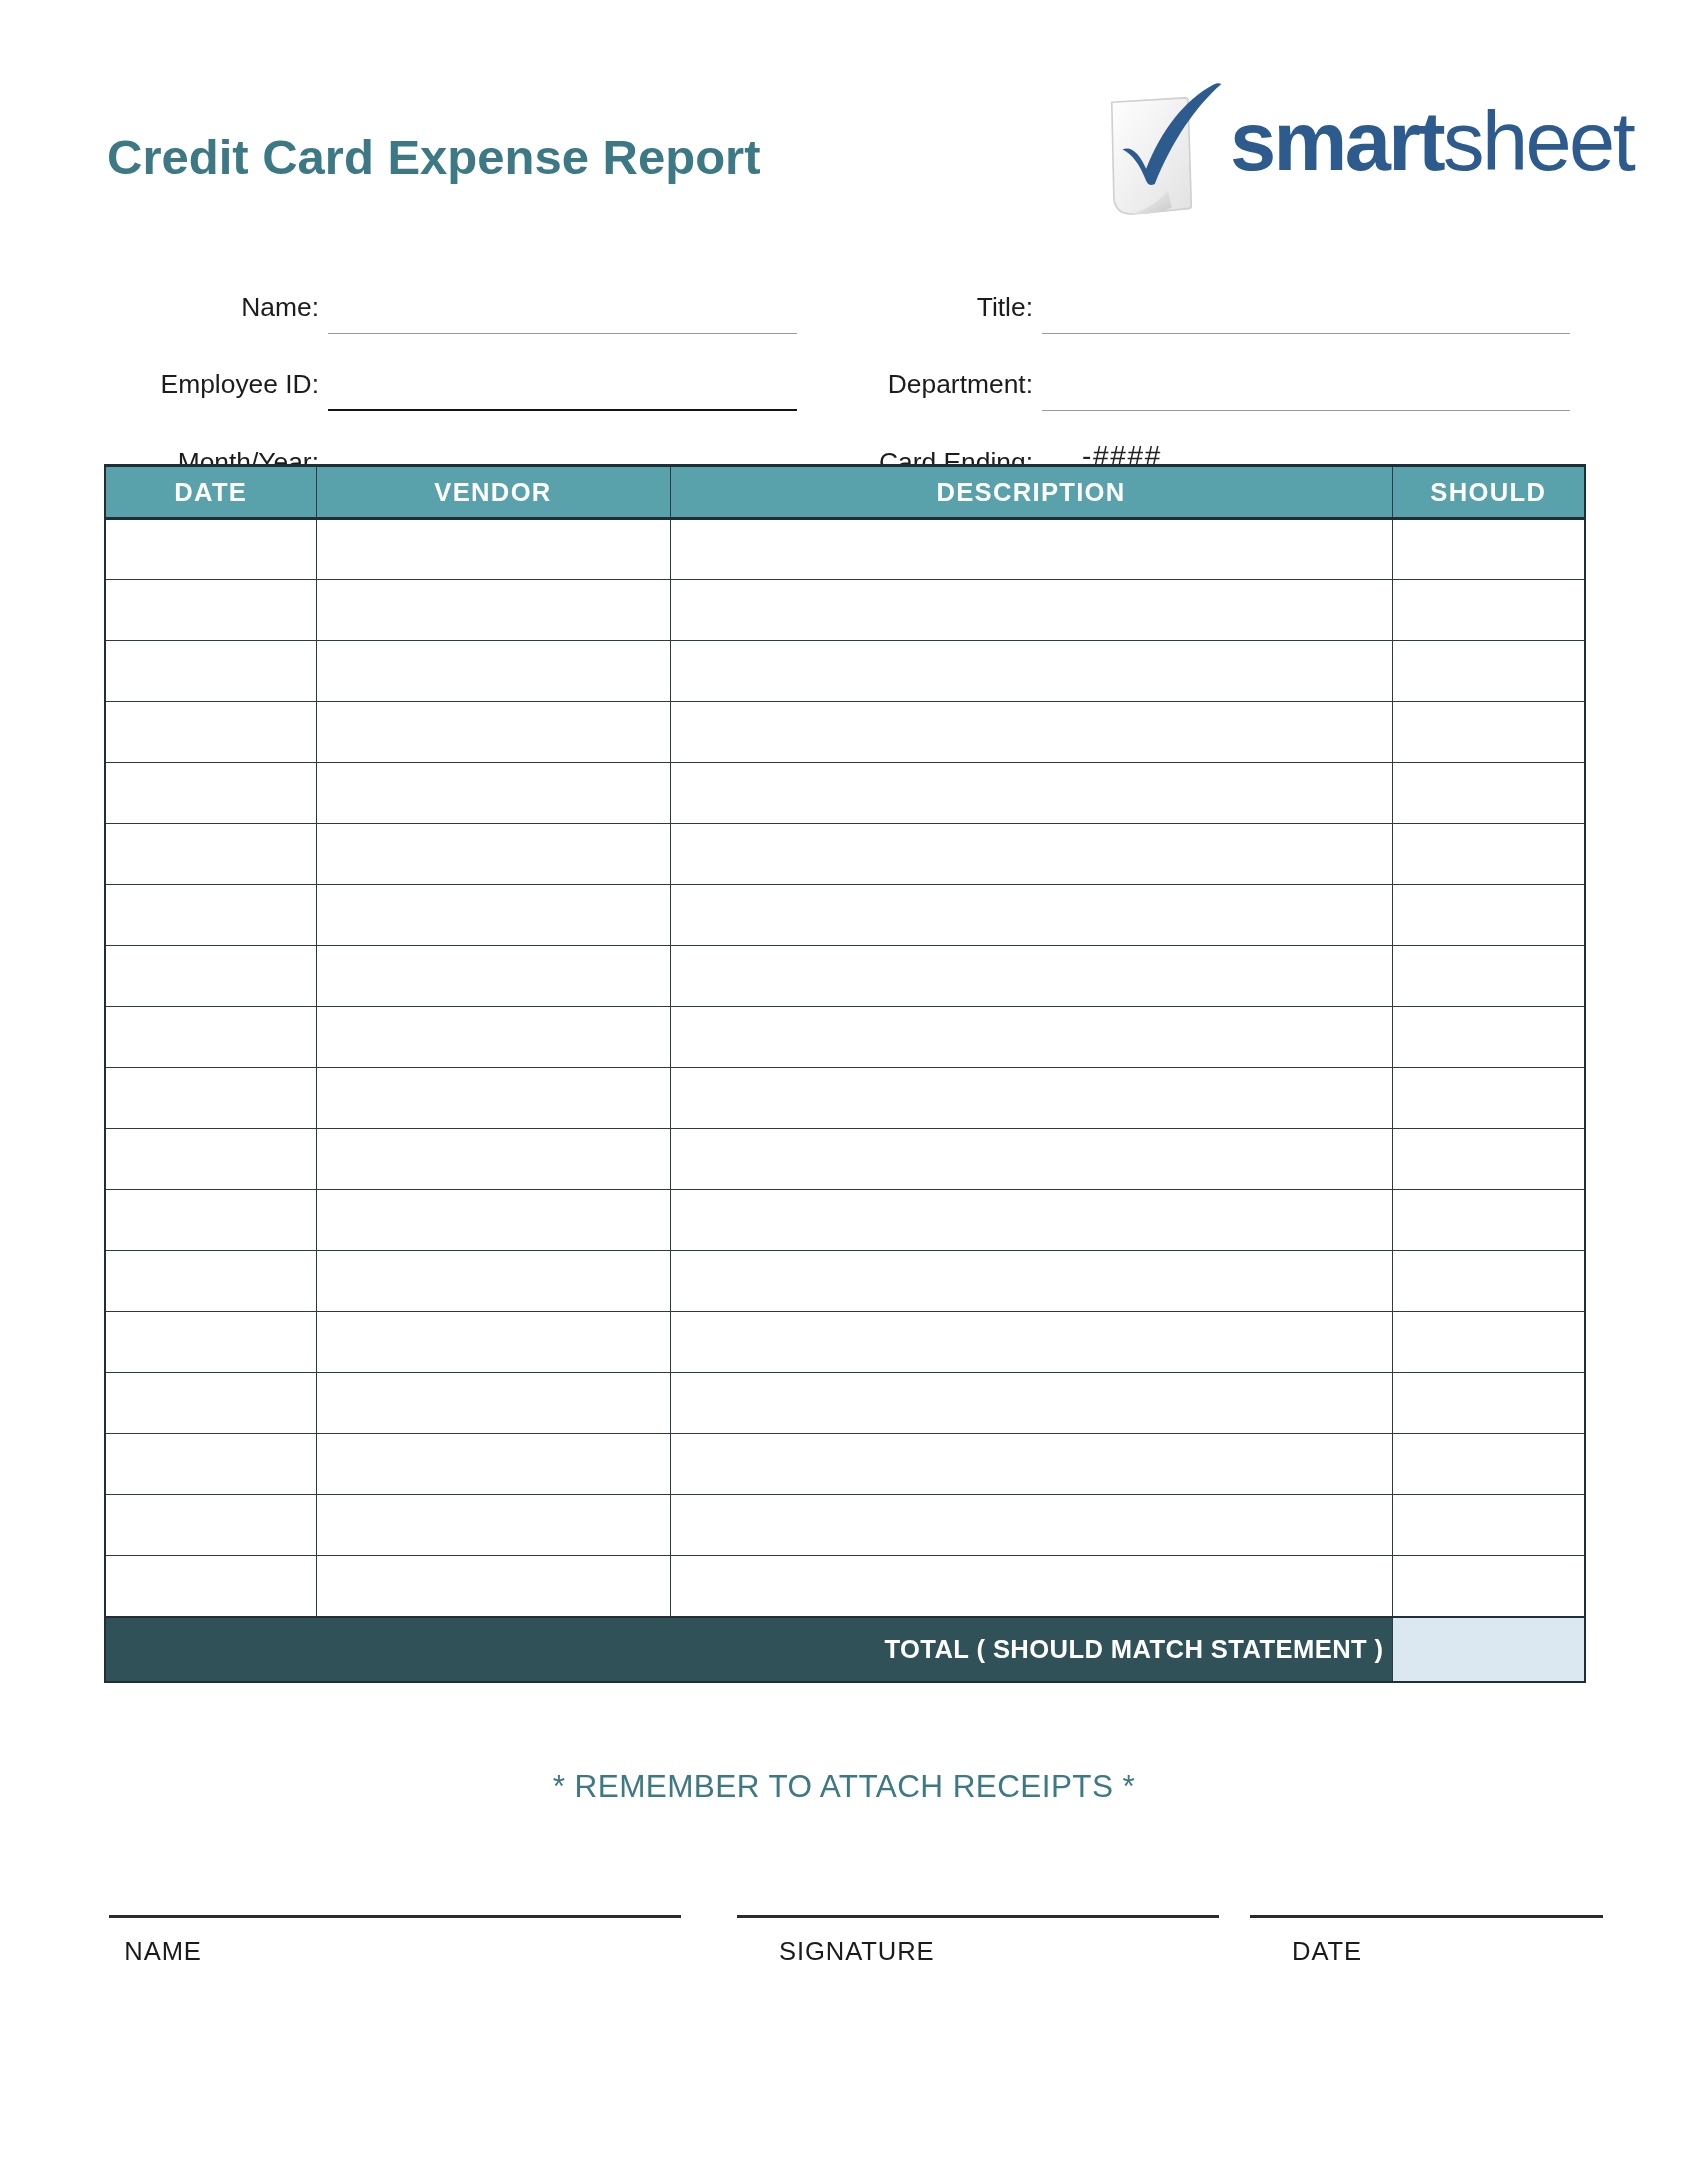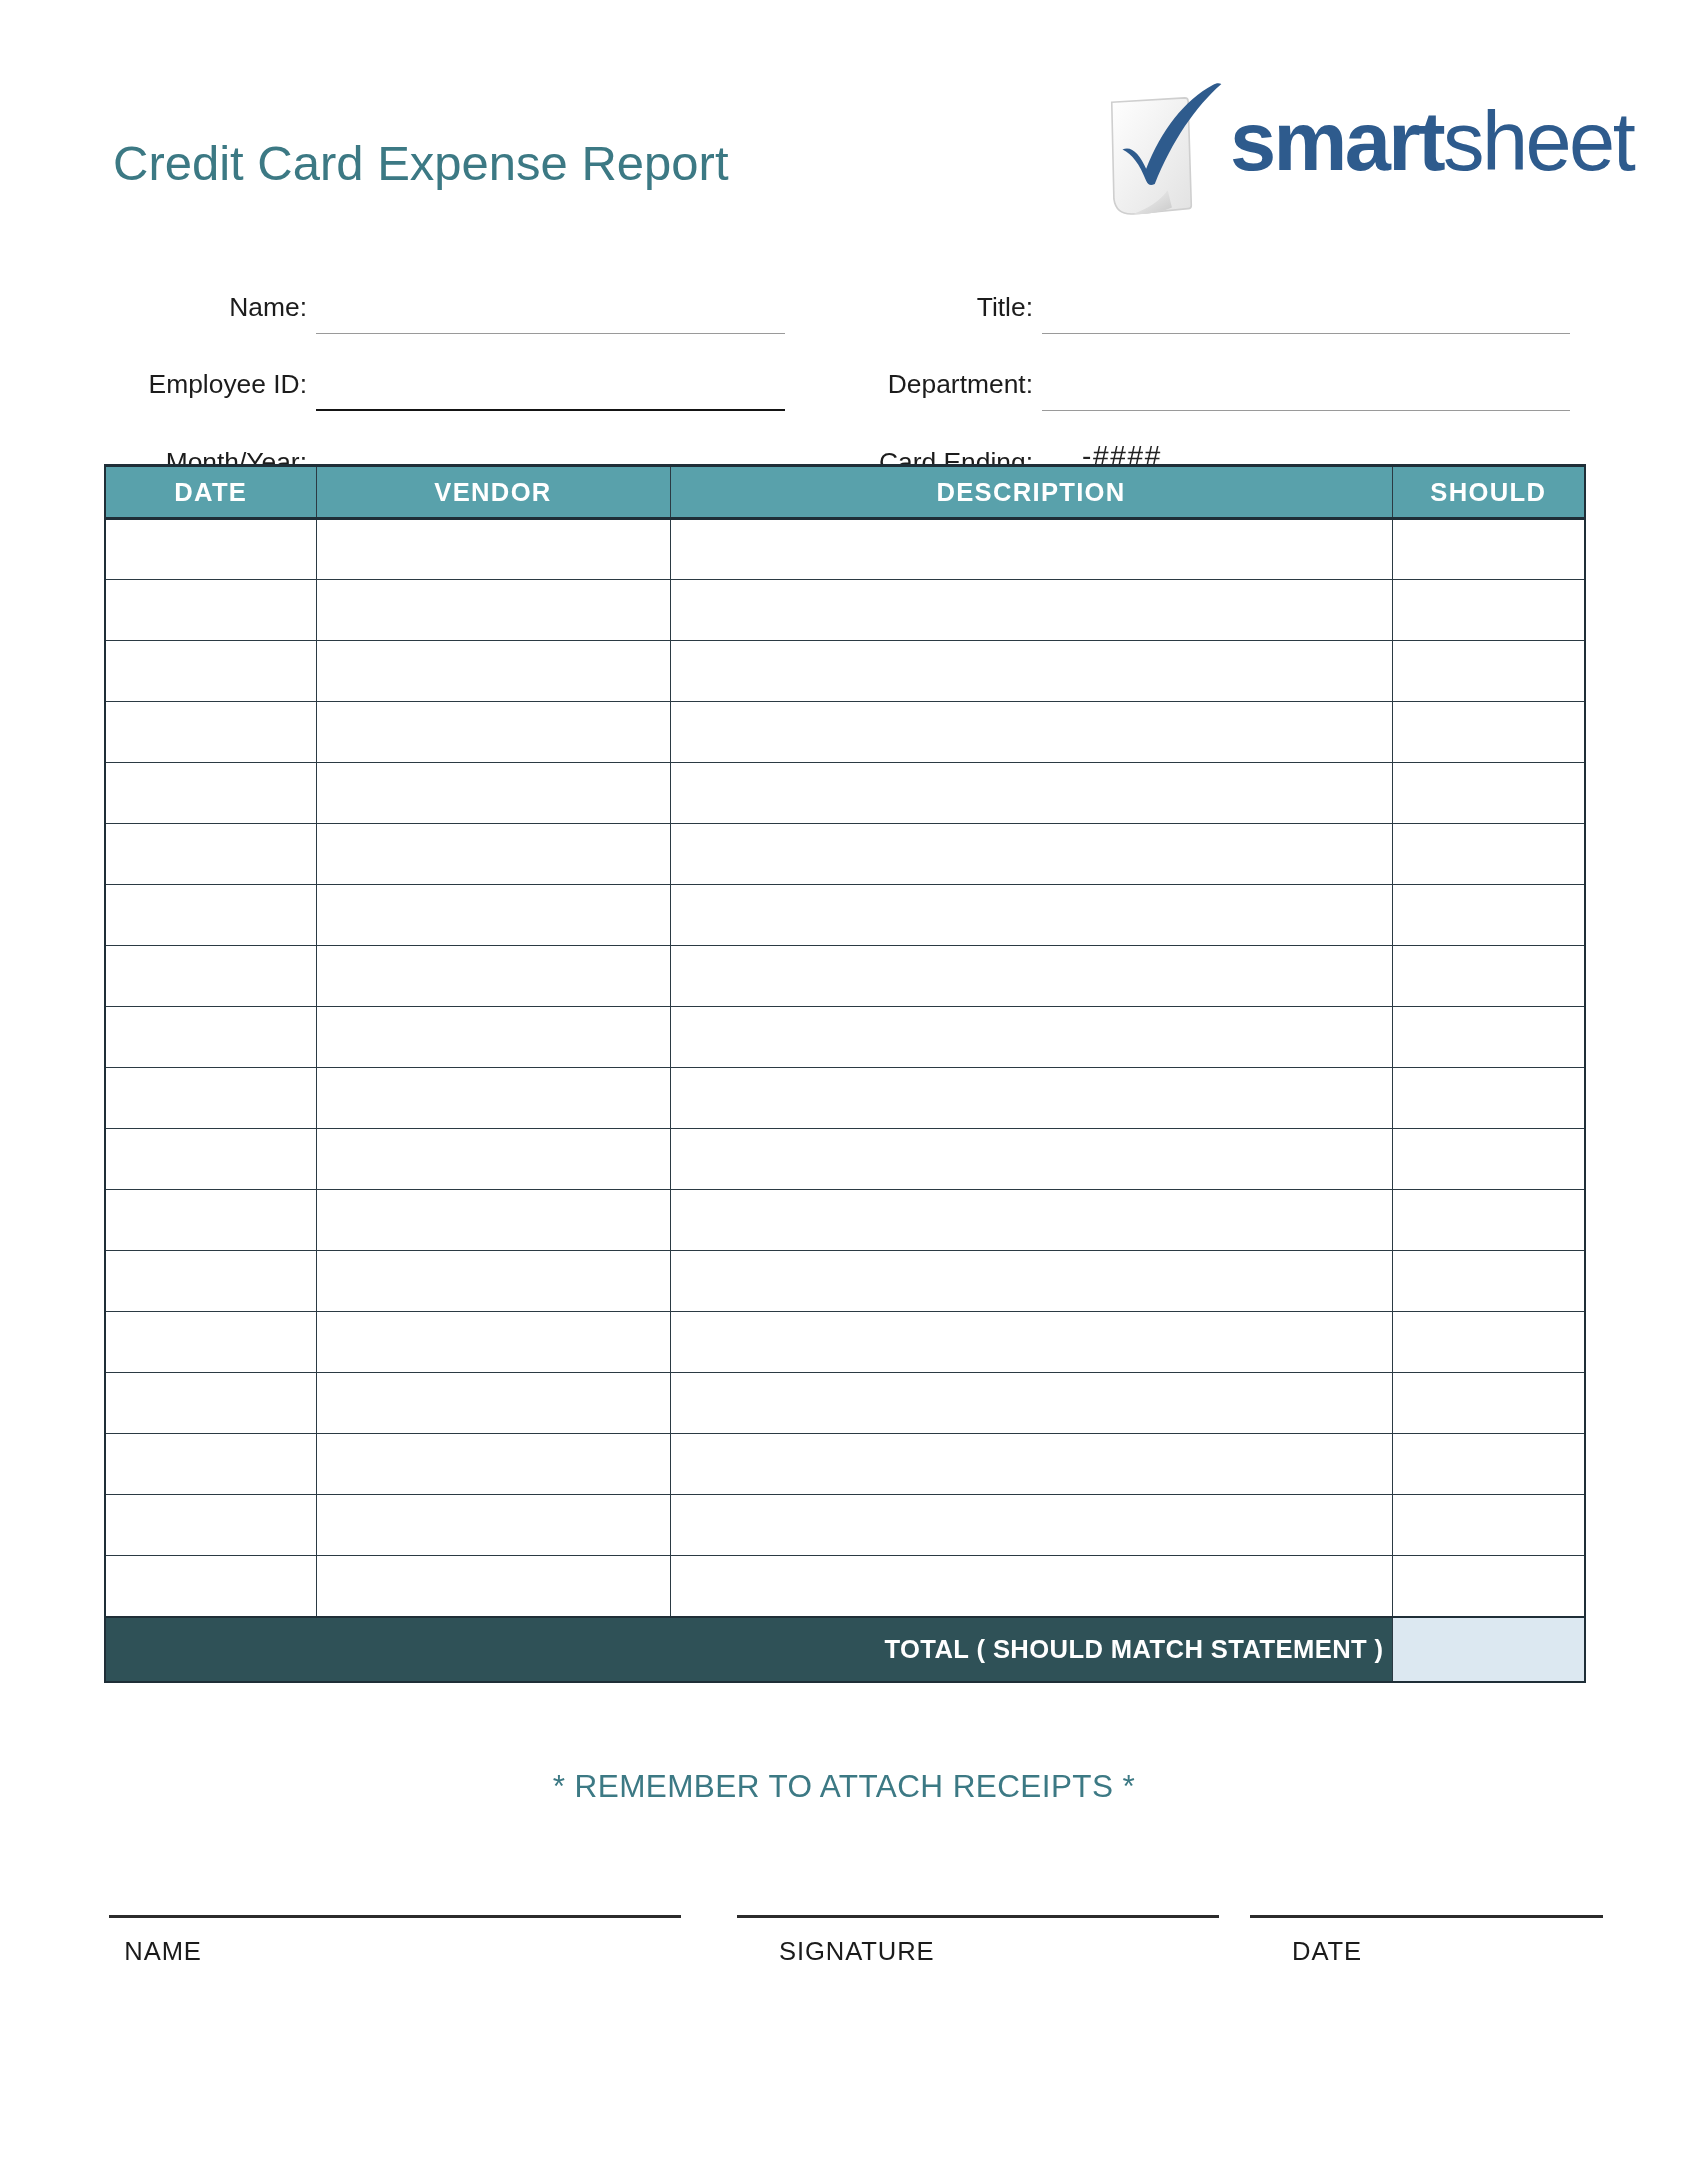--- a/index.html
+++ b/index.html
@@ -17,22 +17,22 @@
   *{box-sizing:border-box;}
   html,body{margin:0;padding:0;}
   body{
     width:1685px;height:2181px;position:relative;background:#ffffff;
     font-family:"Liberation Sans", sans-serif;color:var(--label-ink);
     overflow:hidden;
   }
 
   
   .page-title{
-    position:absolute;left:107px;top:129px;margin:6px;
-    font-size:49px;font-weight:400;letter-spacing:0px;color:var(--accent-teal);
+    position:absolute;left:107px;top:129px;margin:0;
+    font-size:49px;font-weight:700;letter-spacing:0px;color:var(--accent-teal);
   }
   .logo{
     position:absolute;top:78px;left:1101px;display:flex;align-items:flex-start;
   }
   .logo-text{
     font-size:83px;color:var(--brand-blue);letter-spacing:-2.6px;margin-top:22px;line-height:1;
   }
   .logo-text .b{font-weight:700;}
   .logo-text .l{font-weight:400;}
 
@@ -42,21 +42,21 @@
   }
   .field-row .flabel{
     width:203px;text-align:right;font-size:26.4px;line-height:1.1;
     padding-bottom:12px;white-space:nowrap;
   }
   .field-row .fline{
     flex:1;margin-left:8.5px;height:100%;
     border-bottom:1.7px solid var(--line-gray);
   }
   .field-row .fline.thick{border-bottom:2.6px solid var(--line-black);}
-  .row-left{left:104px;width:681px;}
+  .row-left{left:116px;width:681px;}
   .row-right{left:830px;width:740px;}
   .r1{top:279px;} .r2{top:356px;} .r3{top:434px;}
   .card-hint{
     position:absolute;left:1082px;top:440px;font-size:28px;color:#222;
     letter-spacing:1.7px;
   }
 
   
   .expense-table{
     position:absolute;left:104px;top:464px;width:1480px;

